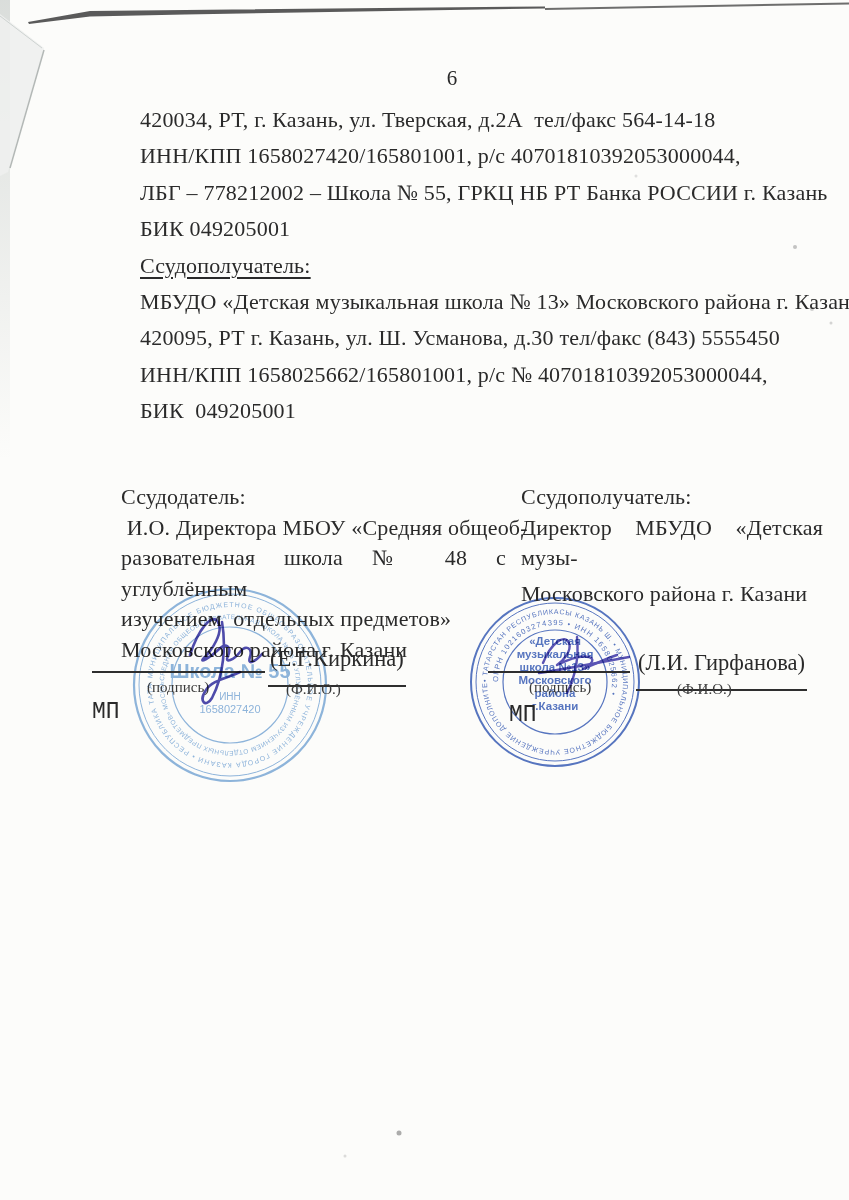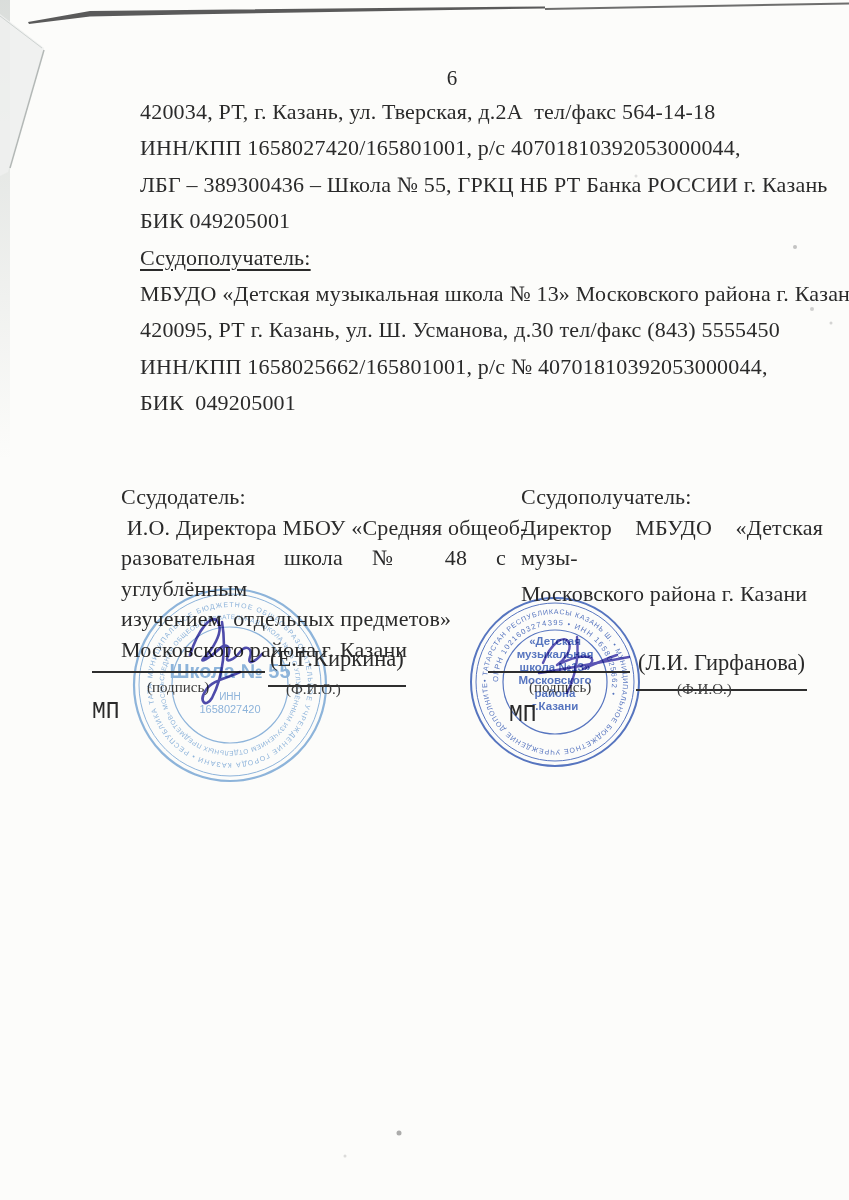--- a/index.html
+++ b/index.html
@@ -6,21 +6,21 @@
   .page{
     position:relative;width:849px;height:1200px;margin:0 auto;
     background:#fcfcfa;overflow:hidden;
     font-family:"Liberation Serif","DejaVu Serif",serif;
     color:#2a2a2a;
   }
   .abs{position:absolute;}
   
   .page-number{left:440px;top:66px;width:24px;text-align:center;font-size:21px;z-index:3;}
   
-  .details{left:140px;top:94px;width:690px;z-index:3;}
+  .details{left:140px;top:102px;width:690px;z-index:3;}
   .doc-line{font-size:22px;line-height:36.4px;white-space:pre;letter-spacing:.2px;}
   .u-head{text-decoration:underline;text-underline-offset:4px;text-decoration-thickness:1.5px;}
   
   .col{z-index:3;font-size:22px;line-height:30.6px;letter-spacing:.2px;margin-left:26px;}
   .col-left{left:95px;top:482px;width:385px;}
   .col-right{left:495px;top:482px;width:302px;}
   .jline{text-align:justify;text-align-last:justify;}
   .pre{white-space:pre;}
   
   .sig-line{border-top:2px solid #2e2e2e;height:0;z-index:4;}
@@ -71,21 +71,21 @@
     <circle cx="399" cy="1133" r="2.5" fill="#777777" opacity="0.6"></circle>
     <circle cx="345" cy="1156" r="1.5" fill="#aaaaaa" opacity="0.4"></circle>
     <circle cx="636" cy="176" r="1.5" fill="#aaaaaa" opacity="0.35"></circle>
   </svg>
 
   <div class="abs page-number">6</div>
 
   <div class="abs details">
     <div class="doc-line">420034, РТ, г. Казань, ул. Тверская, д.2А  тел/факс 564-14-18</div>
     <div class="doc-line">ИНН/КПП 1658027420/165801001, р/с 40701810392053000044,</div>
-    <div class="doc-line">ЛБГ – 389300436 – Школа № 55, ГРКЦ НБ РТ Банка РОССИИ г. Казань</div>
+    <div class="doc-line">ЛБГ – 778212002 – Школа № 55, ГРКЦ НБ РТ Банка РОССИИ г. Казань</div>
     <div class="doc-line">БИК 049205001</div>
     <div class="doc-line"><span class="u-head">Ссудополучатель:</span></div>
     <div class="doc-line">МБУДО «Детская музыкальная школа № 13» Московского района г. Казани</div>
     <div class="doc-line">420095, РТ г. Казань, ул. Ш. Усманова, д.30 тел/факс (843) 5555450</div>
     <div class="doc-line">ИНН/КПП 1658025662/165801001, р/с № 40701810392053000044,</div>
     <div class="doc-line">БИК  049205001</div>
   </div>
 
   <div class="abs col col-left">
     <div>Ссудодатель:</div>

